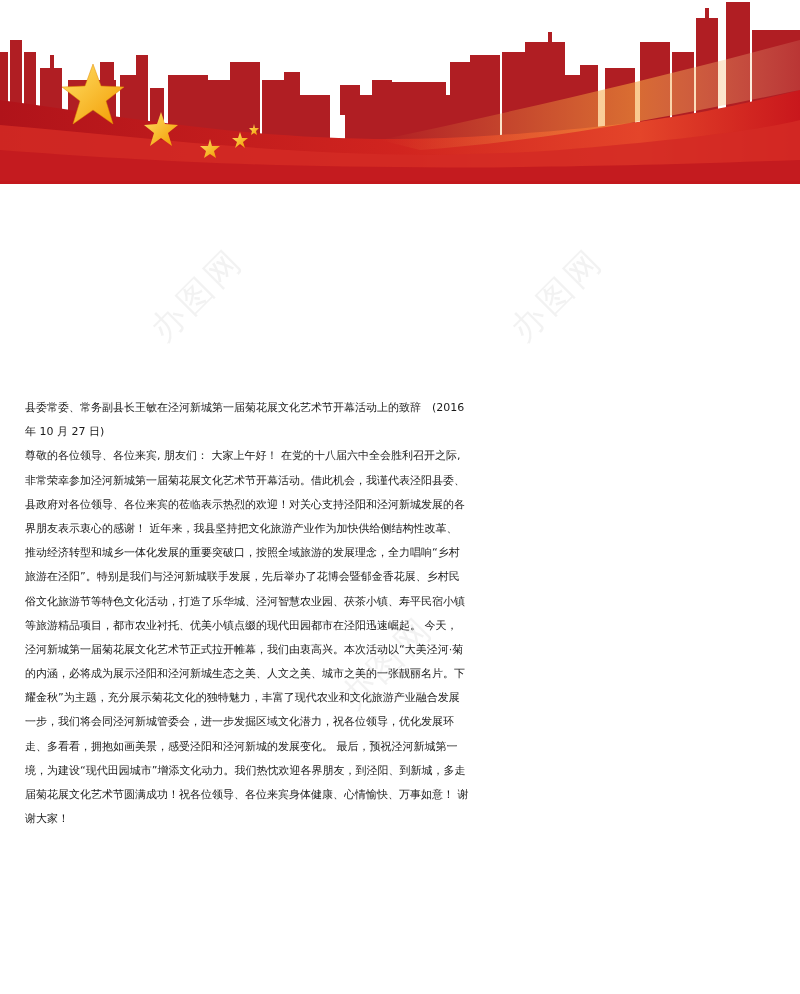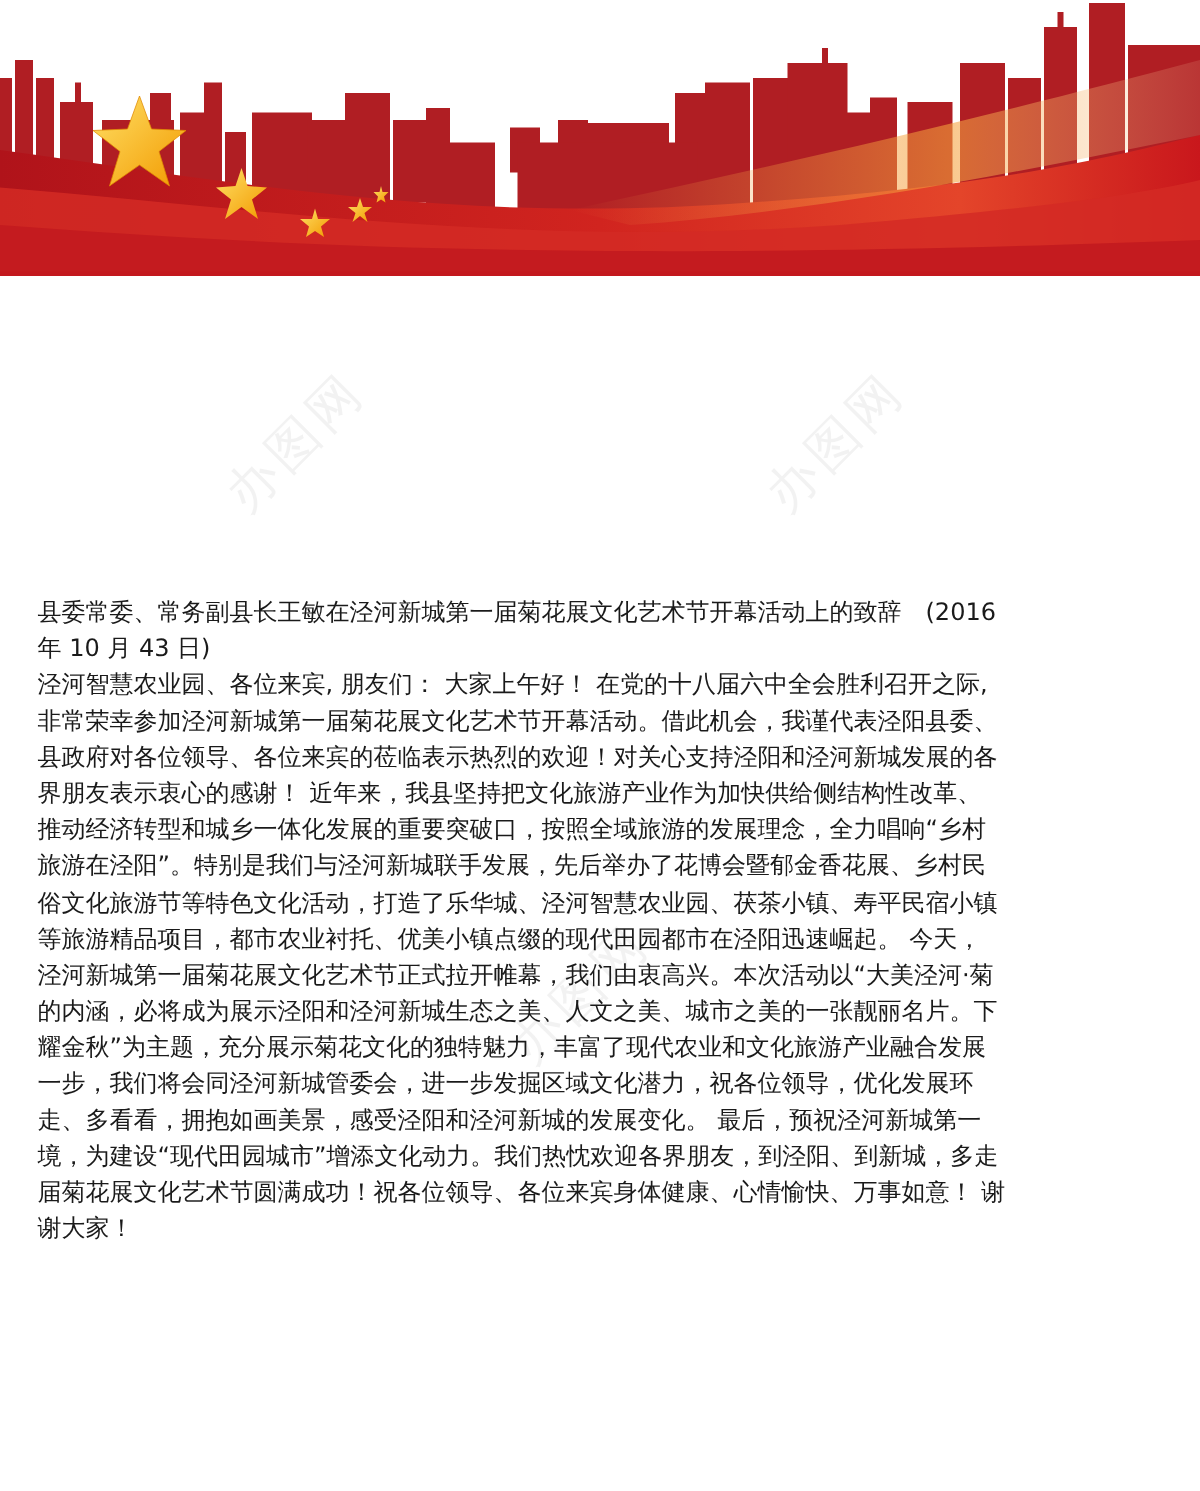--- a/index.html
+++ b/index.html
@@ -3,21 +3,21 @@
 <meta charset="utf-8">
 <style>
   html, body { margin: 0; padding: 0; background: #ffffff; }
   body { width: 800px; height: 994px; position: relative; overflow: hidden;
          font-family: "DejaVu Sans", "Liberation Sans", sans-serif; }
   .banner { position: absolute; left: 0; top: 0; width: 800px; height: 184px; overflow: hidden; }
   .banner svg { display: block; }
   .watermark { position: absolute; color: rgba(0,0,0,0.05); font-size: 34px; letter-spacing: 4px;
                transform: rotate(-45deg); white-space: nowrap; user-select: none; }
   .content { position: absolute; left: 25px; top: 396px; width: 760px; }
-  .line { font-size: 16px; line-height: 24.2px; height: 24.2px; color: #1a1a1a; white-space: nowrap; }
+  .line { font-size: 11px; line-height: 24.2px; height: 24.2px; color: #1a1a1a; white-space: nowrap; }
 </style>
 </head>
 <body>
 
 <div class="banner">
   <svg width="800" height="184" viewBox="0 0 800 184">
     <defs>
       <linearGradient id="rib" x1="0" y1="0" x2="1" y2="0">
         <stop offset="0" stop-color="#b0131a"></stop>
         <stop offset="0.5" stop-color="#d1241f"></stop>
@@ -88,22 +88,22 @@
     </g>
   </svg>
 </div>
 
 <div class="watermark" style="left:140px; top:272px;">办图网</div>
 <div class="watermark" style="left:500px; top:272px;">办图网</div>
 <div class="watermark" style="left:330px; top:640px;">办图网</div>
 
 <div class="content">
   <div class="line">县委常委、常务副县长王敏在泾河新城第一届菊花展文化艺术节开幕活动上的致辞　(2016</div>
-  <div class="line">年 10 月 43 日)</div>
-  <div class="line">泾河智慧农业园、各位来宾, 朋友们：  大家上午好！  在党的十八届六中全会胜利召开之际,</div>
+  <div class="line">年 10 月 27 日)</div>
+  <div class="line">尊敬的各位领导、各位来宾, 朋友们：  大家上午好！  在党的十八届六中全会胜利召开之际,</div>
   <div class="line">非常荣幸参加泾河新城第一届菊花展文化艺术节开幕活动。借此机会，我谨代表泾阳县委、</div>
   <div class="line">县政府对各位领导、各位来宾的莅临表示热烈的欢迎！对关心支持泾阳和泾河新城发展的各</div>
   <div class="line">界朋友表示衷心的感谢！   近年来，我县坚持把文化旅游产业作为加快供给侧结构性改革、</div>
   <div class="line">推动经济转型和城乡一体化发展的重要突破口，按照全域旅游的发展理念，全力唱响“乡村</div>
   <div class="line">旅游在泾阳”。特别是我们与泾河新城联手发展，先后举办了花博会暨郁金香花展、乡村民</div>
   <div class="line">俗文化旅游节等特色文化活动，打造了乐华城、泾河智慧农业园、茯茶小镇、寿平民宿小镇</div>
   <div class="line">等旅游精品项目，都市农业衬托、优美小镇点缀的现代田园都市在泾阳迅速崛起。 今天，</div>
   <div class="line">泾河新城第一届菊花展文化艺术节正式拉开帷幕，我们由衷高兴。本次活动以“大美泾河·菊</div>
   <div class="line">的内涵，必将成为展示泾阳和泾河新城生态之美、人文之美、城市之美的一张靓丽名片。下</div>
   <div class="line">耀金秋”为主题，充分展示菊花文化的独特魅力，丰富了现代农业和文化旅游产业融合发展</div>

